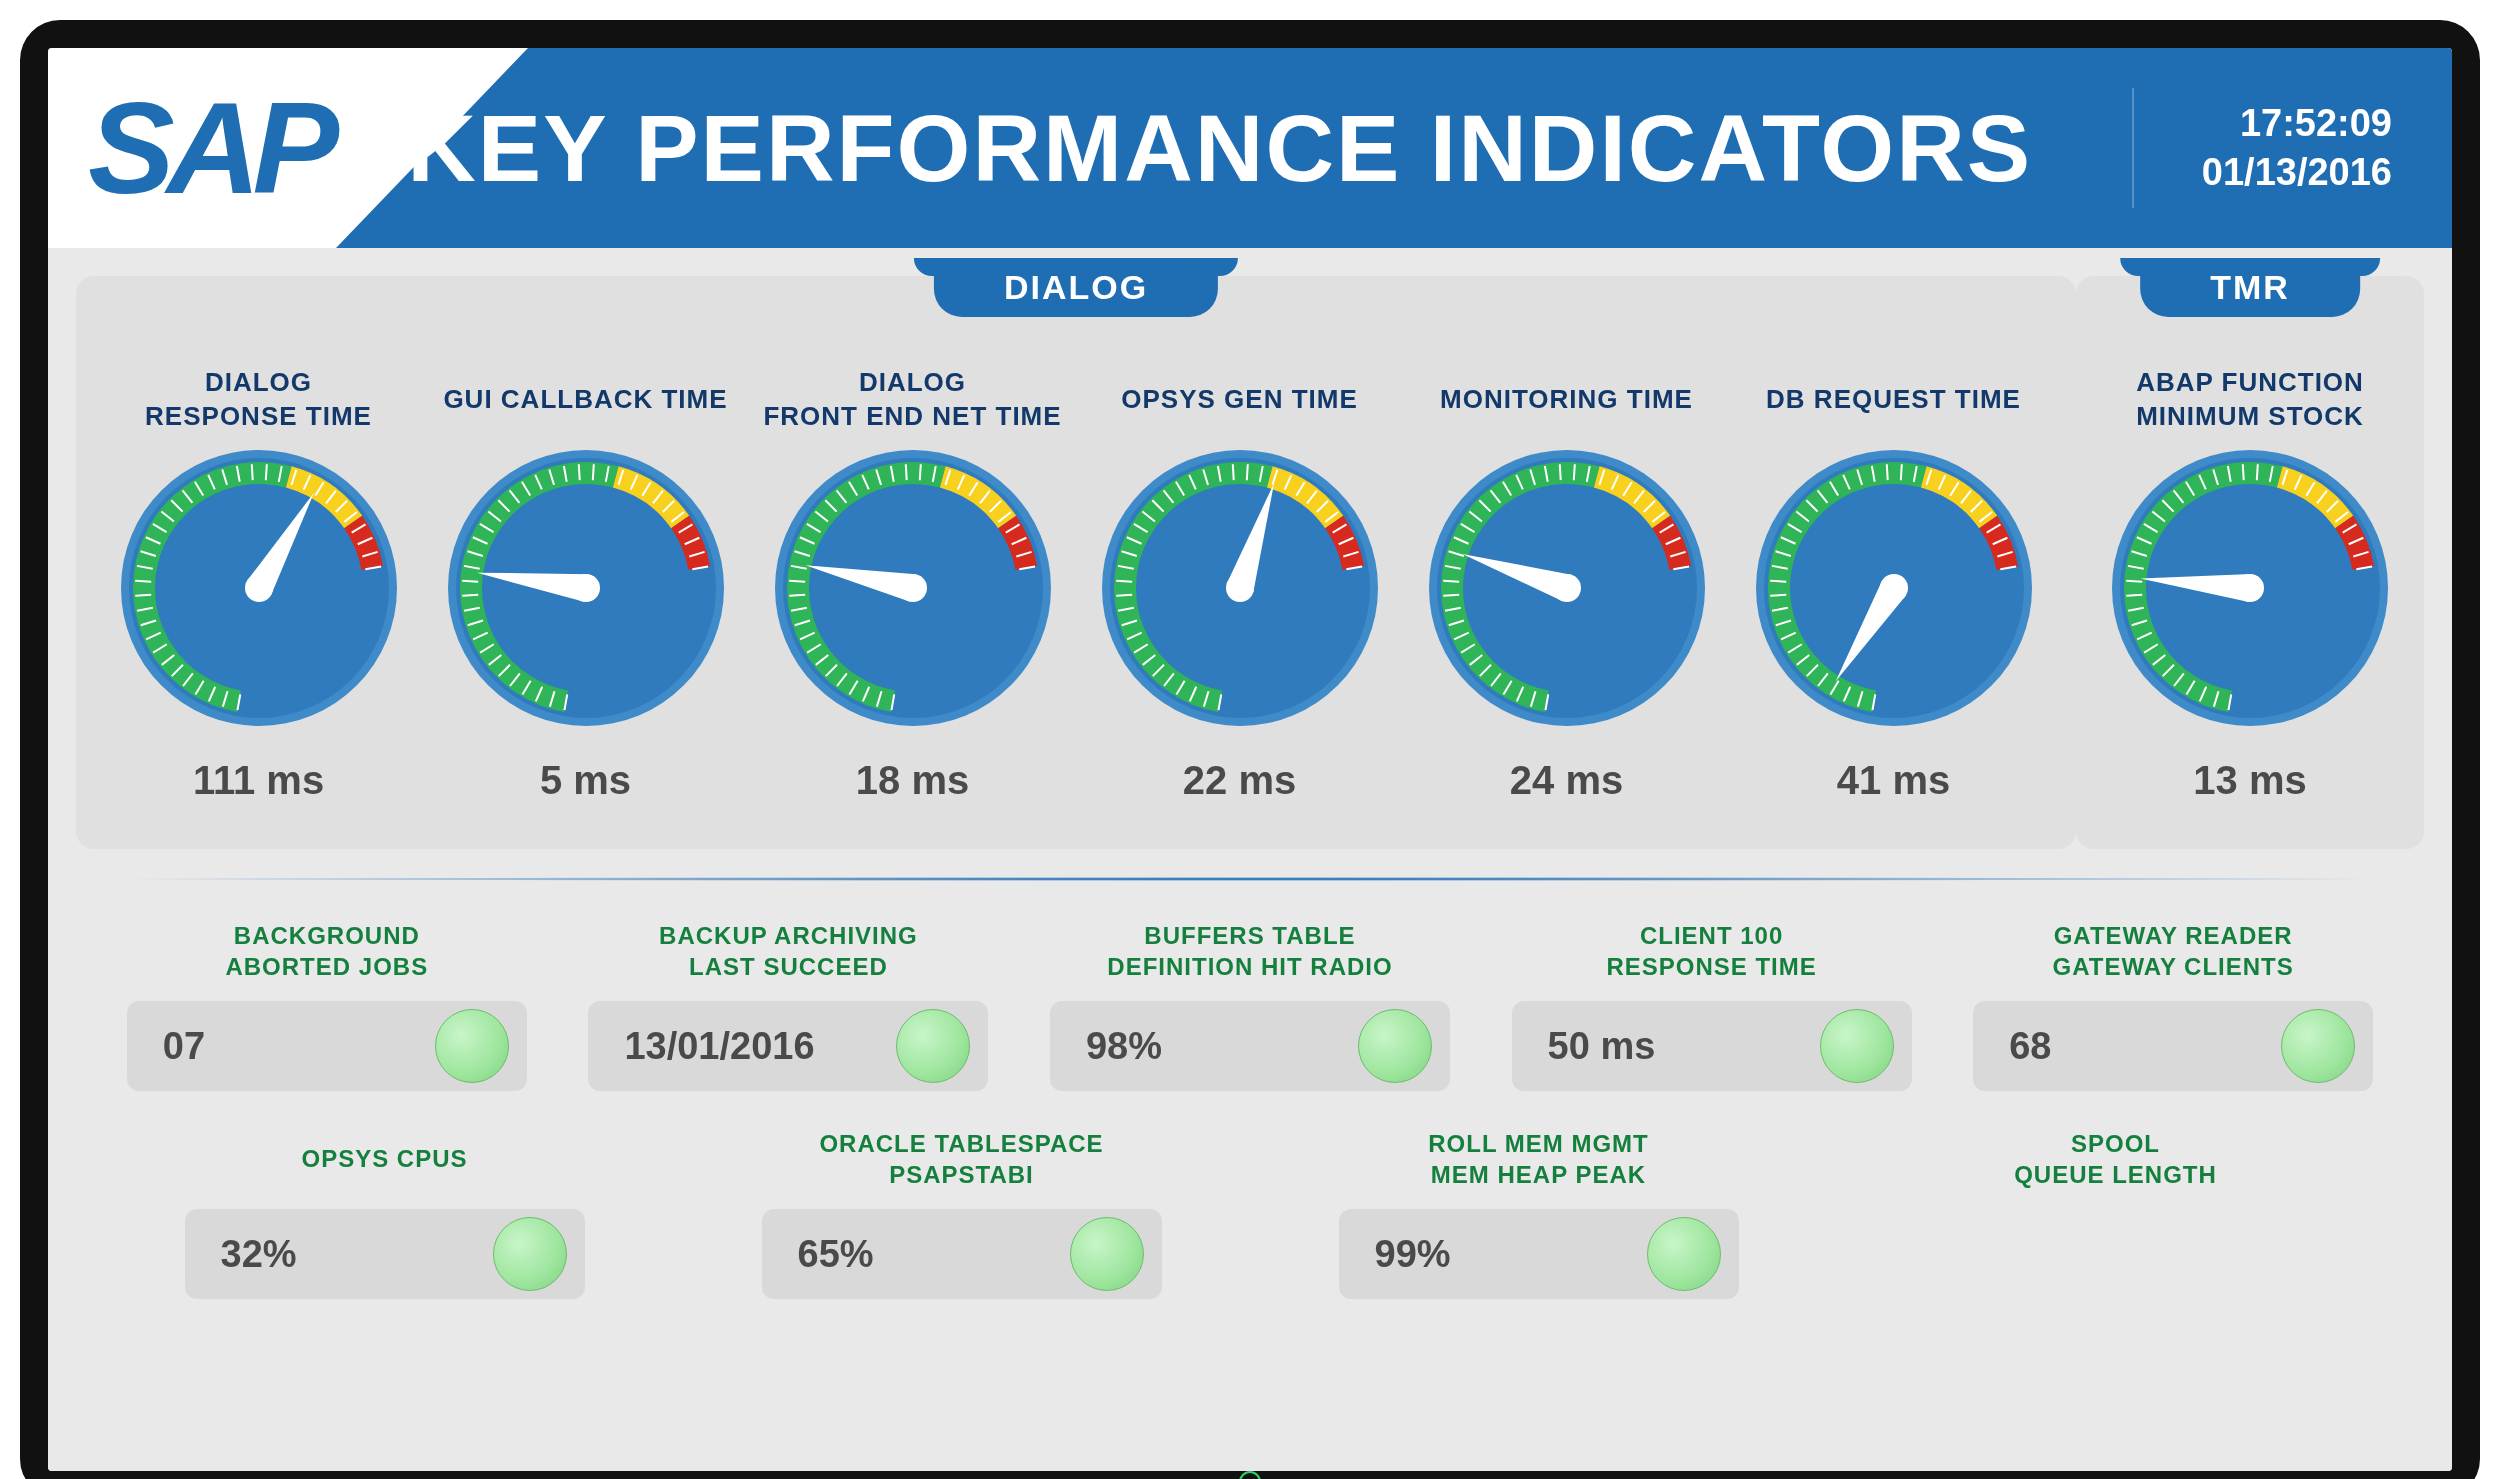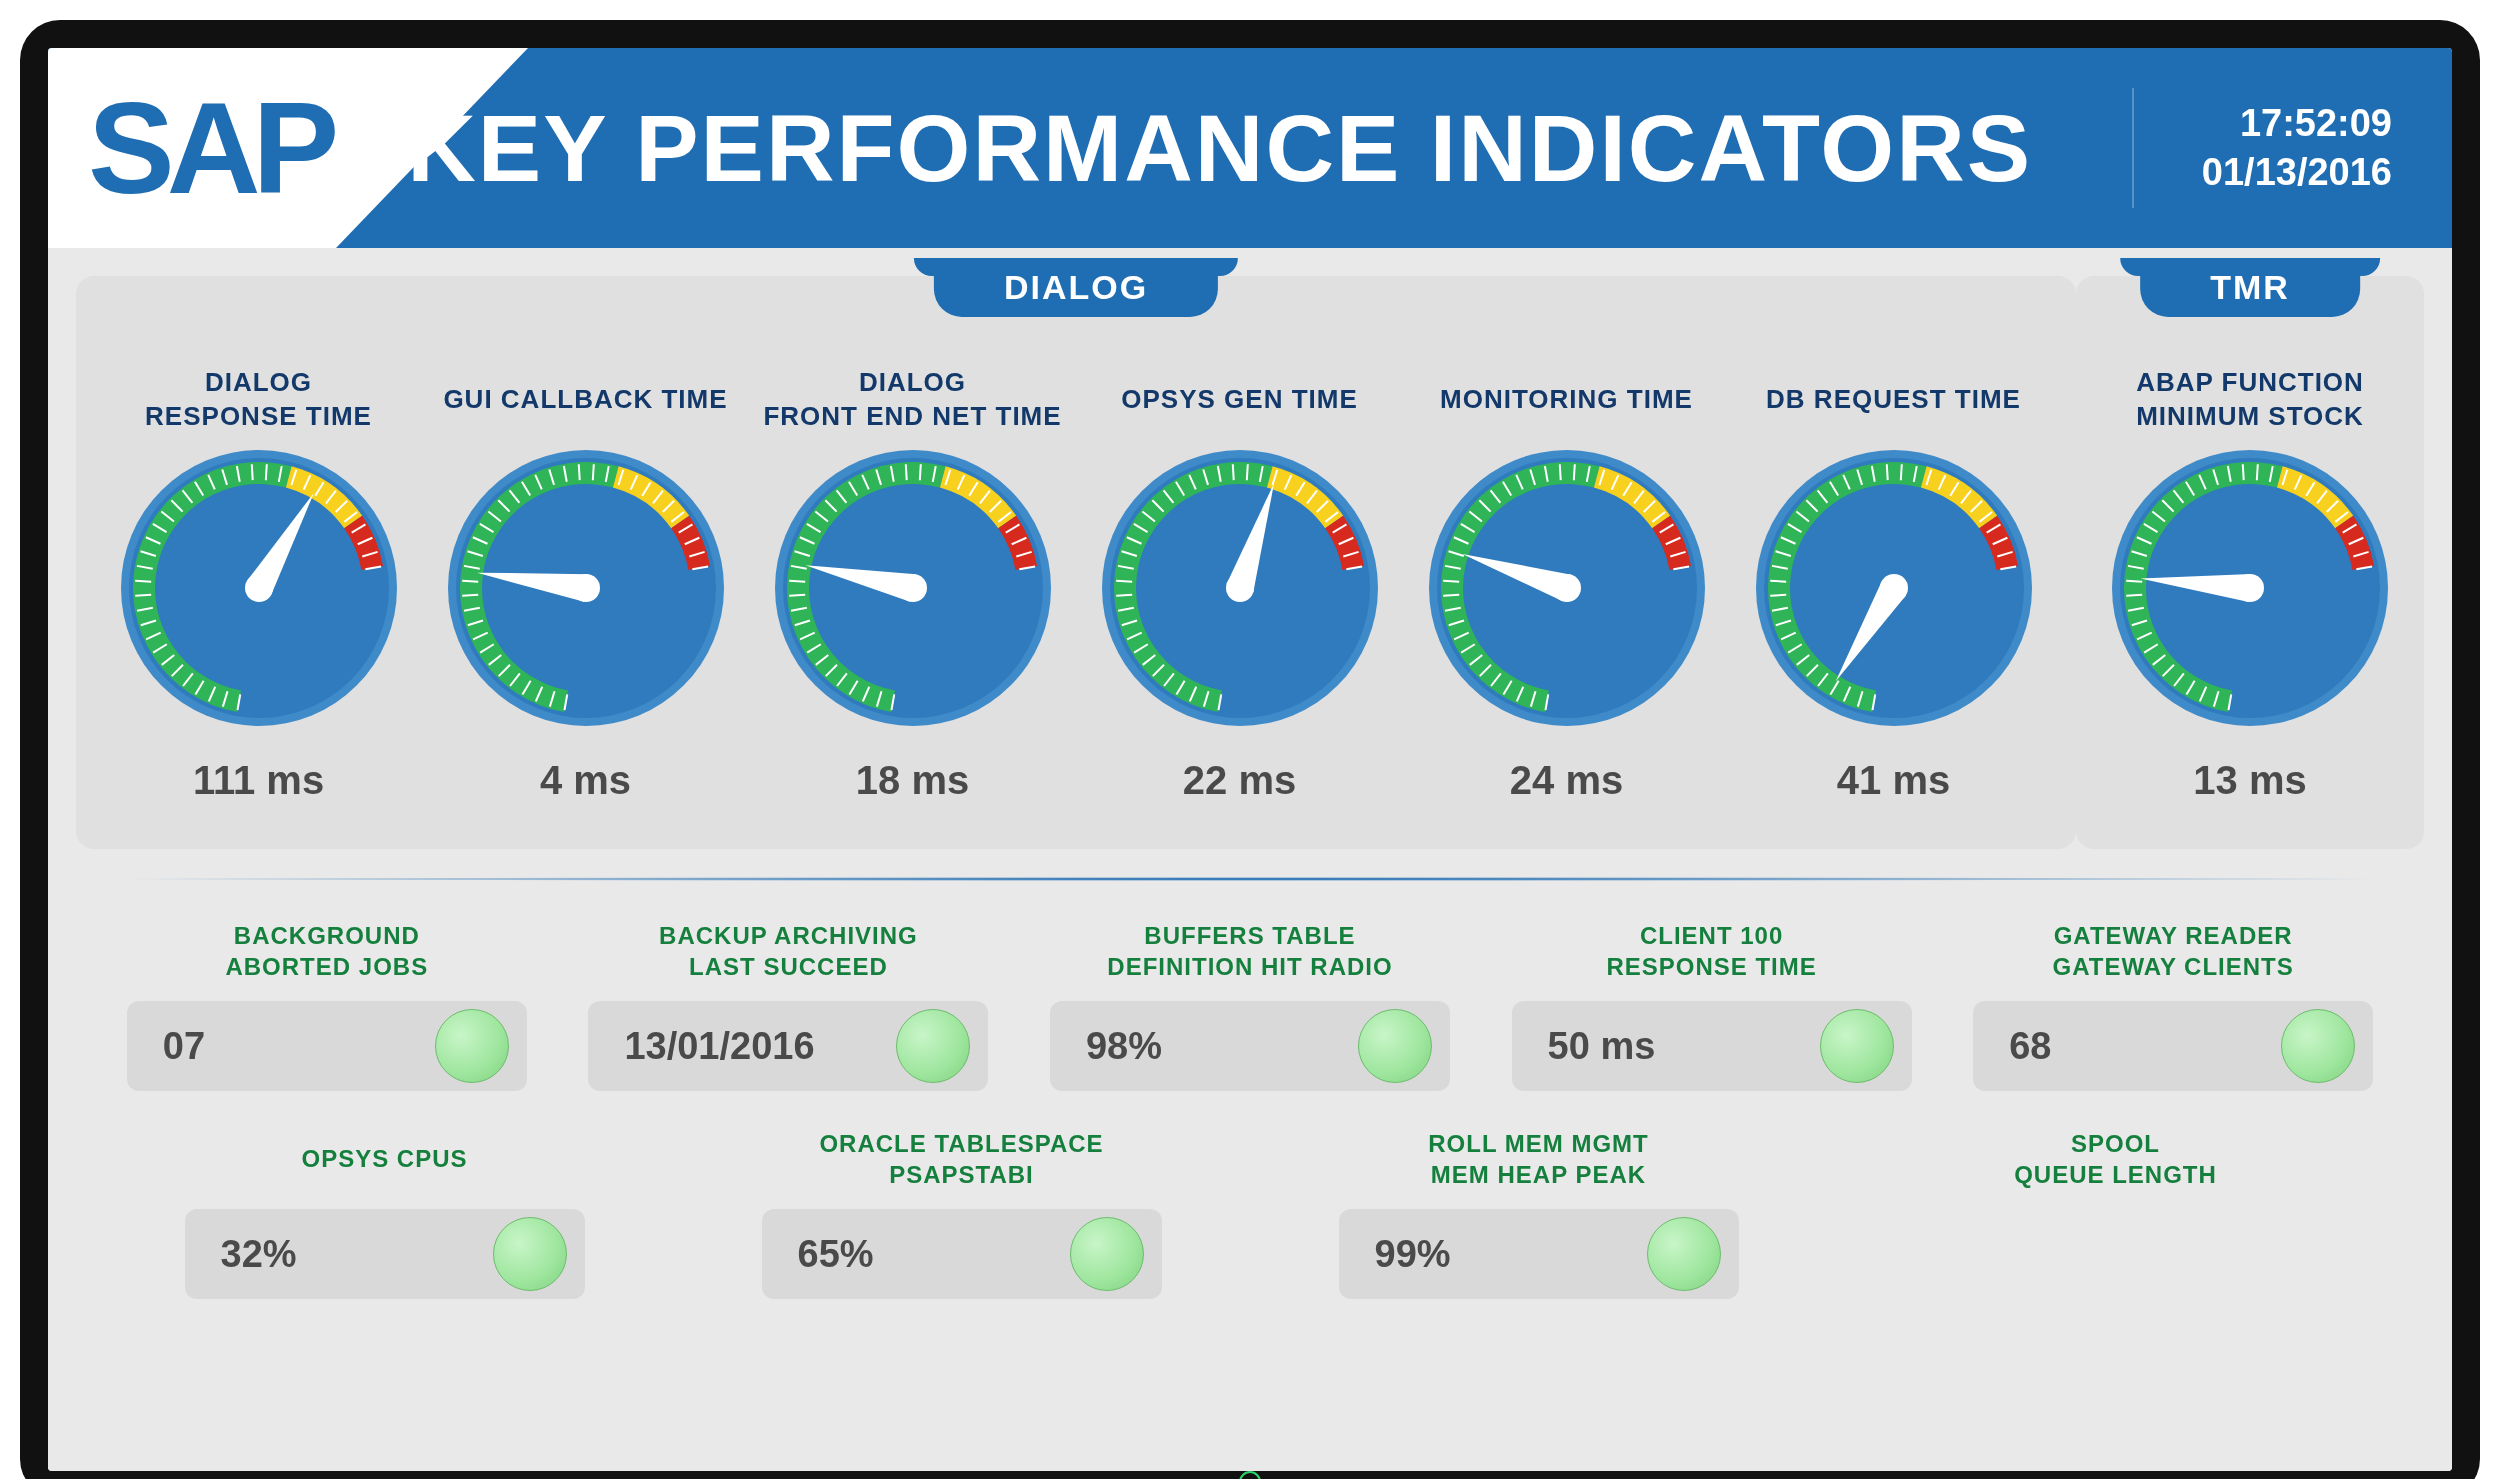--- a/index.html
+++ b/index.html
@@ -49,20 +49,21 @@
     width: 480px; height: 200px;
     background: #fff;
     clip-path: polygon(0 0, 100% 0, 60% 100%, 0 100%);
   }
   .logo-text {
     position: relative;
     z-index: 2;
     font-family: Arial, Helvetica, sans-serif;
     font-size: 130px;
     font-weight: 900;
+    font-style: italic;
     color: #1f6db2;
     letter-spacing: -8px;
     padding-left: 40px;
   }
   .page-title {
     flex: 1;
     text-align: center;
     font-size: 95px;
     font-weight: 700;
     letter-spacing: 2px;
@@ -345,21 +346,21 @@
                     <line x1="206.9854330569721" y1="55.28310818868583" x2="216.90920091726426" y2="42.73245754997262" stroke="#fff" stroke-width="2"></line>
                     <line x1="216.73687367669226" y1="64.00360391224216" x2="228.10529940657258" y2="52.744878565907655" stroke="#fff" stroke-width="2"></line>
                     <line x1="225.36240830802603" y1="73.83914111913411" x2="238.00869102032618" y2="64.03753239604286" stroke="#fff" stroke-width="2"></line>
                     <line x1="232.7354805690262" y1="84.64540991361454" x2="246.474070282956" y2="76.4447299008167" stroke="#fff" stroke-width="2"></line>
                     <line x1="238.74791057414737" y1="96.26385754047126" x2="253.37723065920625" y2="89.78442902794848" stroke="#fff" stroke-width="2"></line>
                     <line x1="243.3114821813553" y1="108.524014717701" x2="258.6168869489635" y2="103.86090578699003" stroke="#fff" stroke-width="2"></line>
                     <line x1="246.35923732531847" y1="121.24599681197152" x2="262.1161613735138" y2="118.46762596930064" stroke="#fff" stroke-width="2"></line>
     <polygon points="141.9484234134409,126.13624703761802 31.070512438427272,124.69095889439276 138.0515765865591,153.863752962382" fill="#fff"></polygon>
     <circle cx="140" cy="140" r="14" fill="#fff"></circle>
   </svg></div>
-                <div class="gauge-value">4 ms</div>
+                <div class="gauge-value">5 ms</div>
               </div>
               <div class="gauge-item">
                 <div class="gauge-title">DIALOG<br>FRONT END NET TIME</div>
                 <div class="gauge">
   <svg viewBox="0 0 280 280" width="280" height="280">
     <circle cx="140" cy="140" r="138" fill="#3f8ac8"></circle>
     <circle cx="140" cy="140" r="130" fill="#2f7bbd"></circle>
     <path d="M 118.12032961396677 264.08577687953823 A 126 126 0 1 1 172.61119968291763 18.293345887577388 L 166.91718069066215 39.543714065936896 A 104 104 0 1 0 121.94058952263924 242.42000631326965 Z" fill="#2fb457"></path>
     <path d="M 172.61119968291763 18.293345887577388 A 126 126 0 0 1 243.21315758041297 67.7293690197682 L 225.19181260605515 80.3480506194912 A 104 104 0 0 0 166.91718069066215 39.543714065936896 Z" fill="#f7d11e"></path>
     <path d="M 243.21315758041297 67.7293690197682 A 126 126 0 0 1 264.08577687953823 118.12032961396677 L 242.42000631326965 121.94058952263924 A 104 104 0 0 0 225.19181260605515 80.3480506194912 Z" fill="#d62a1e"></path>

